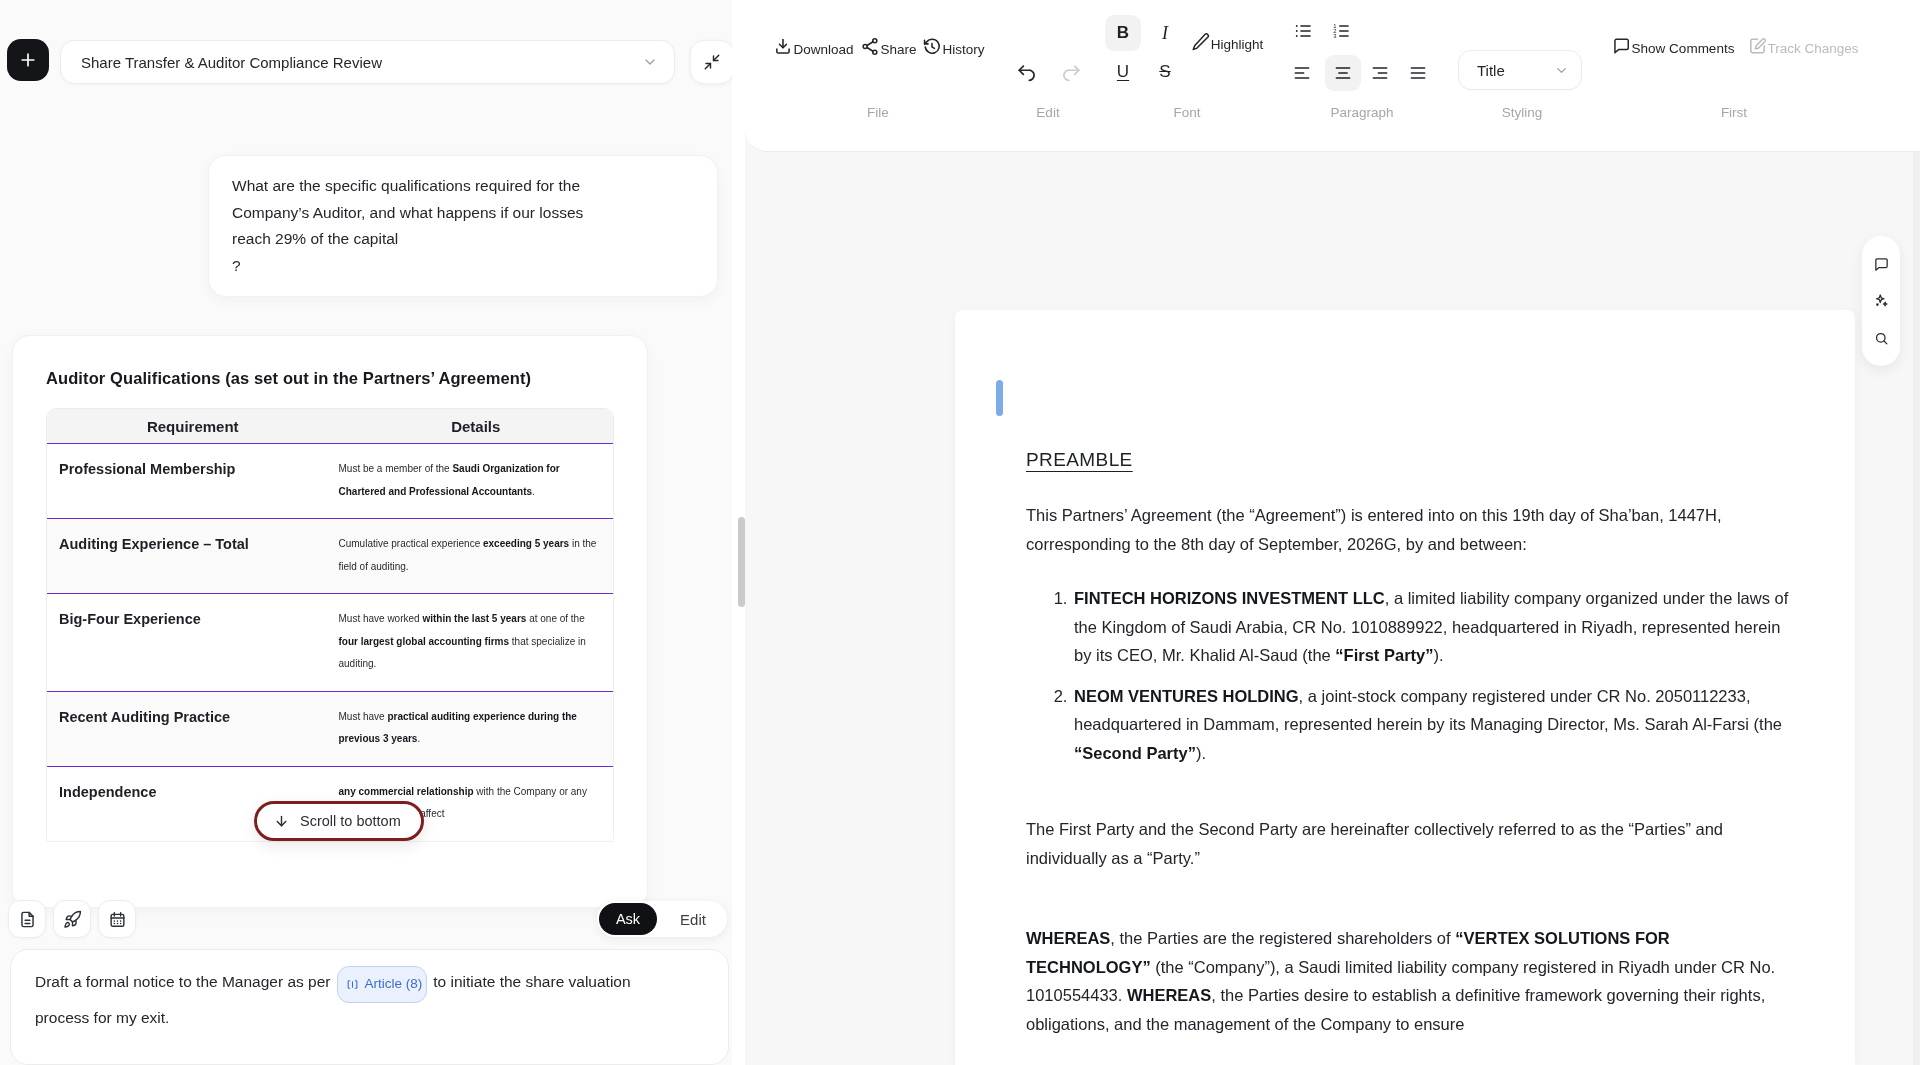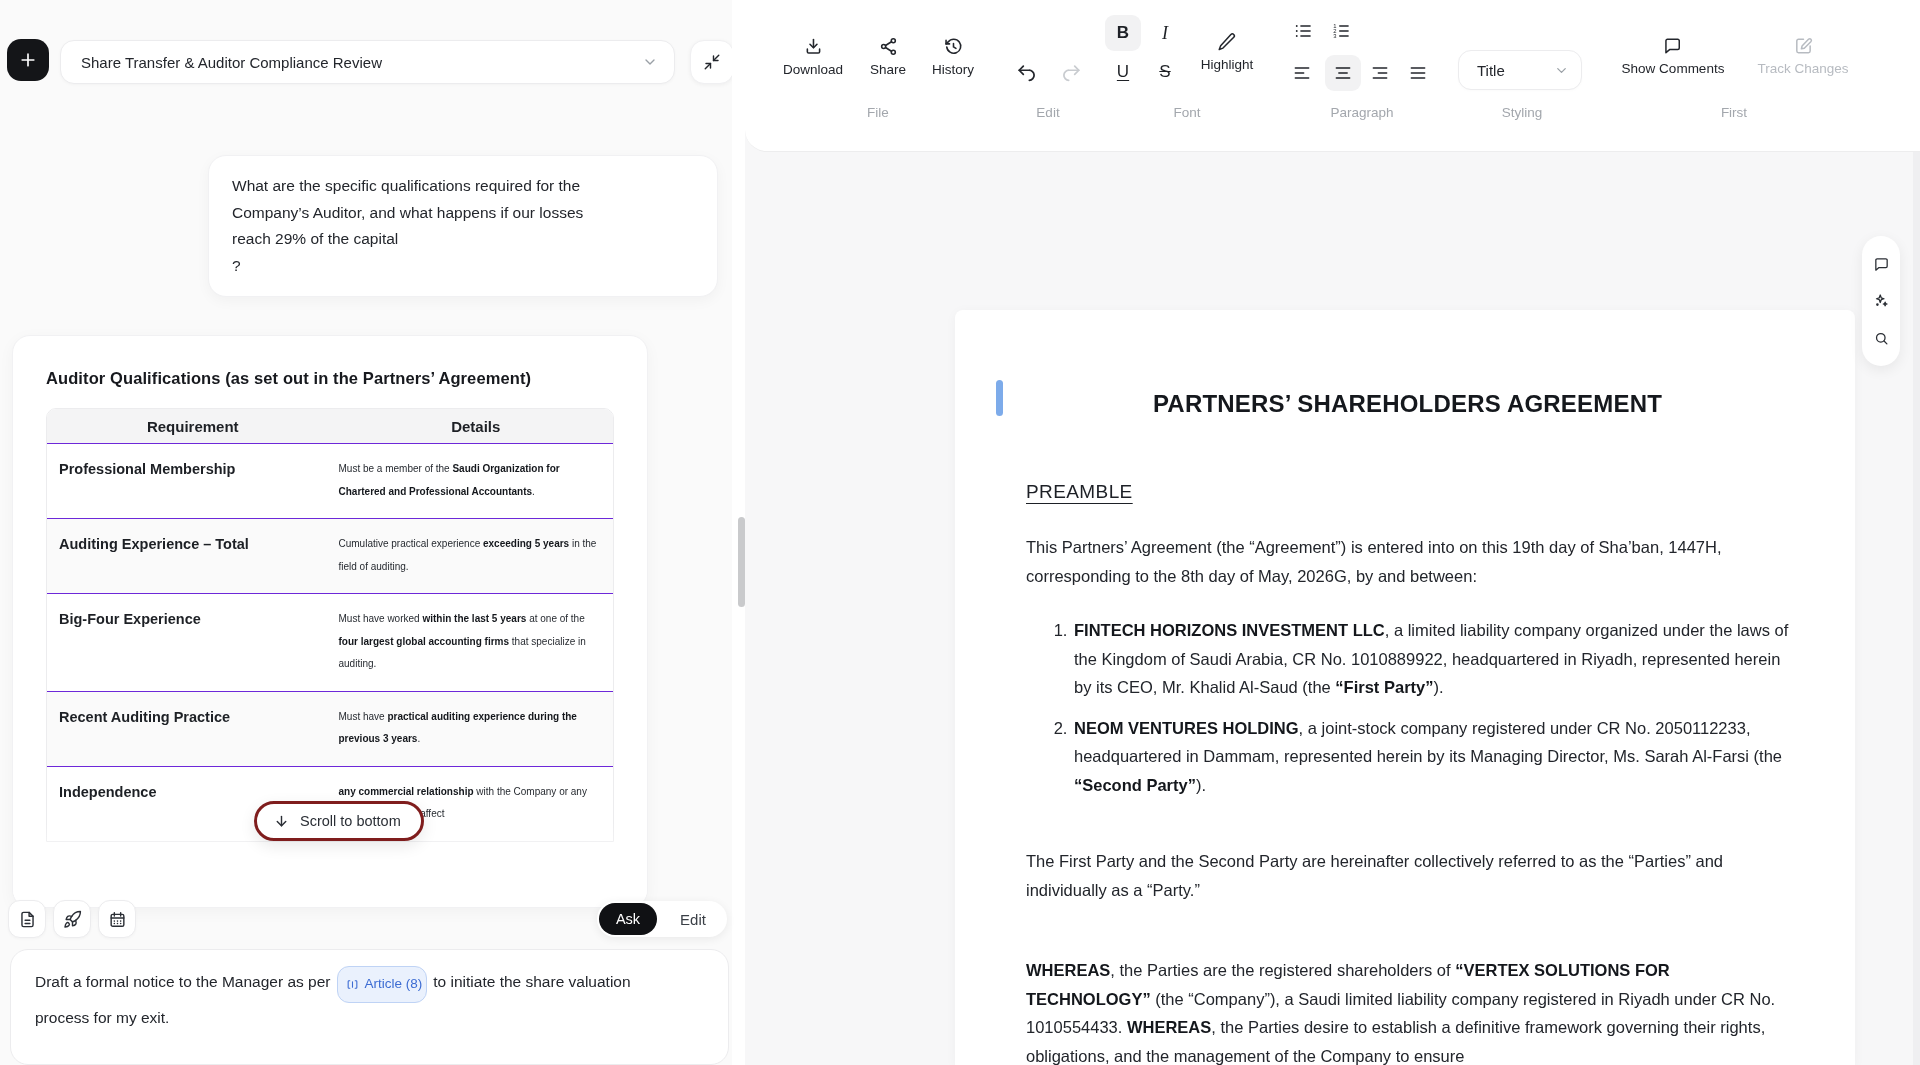--- a/index.html
+++ b/index.html
@@ -98,21 +98,21 @@
   .p-whereas { margin-top:52px; }
 
   .right-rail { position:absolute; left:1117px; top:236px; width:38px; height:130px; background:#fff;
     border-radius:19px; box-shadow:0 4px 14px rgba(0,0,0,.07);
     display:flex; flex-direction:column; align-items:center; justify-content:space-evenly; color:#2a2e34; z-index:4; }
   .rail-btn { cursor:pointer; display:flex; }
 
   
   .toolbar { position:absolute; left:745px; top:0; width:1175px; height:152px; background:#fff;
     border-bottom:1px solid #ededee; border-bottom-left-radius:22px; z-index:5; }
-  .tb-item { position:absolute; transform:translateX(-50%); display:flex; flex-direction:column;
+  .tb-item { position:absolute; transform:translateX(-50%); display:flex; flex-direction:row;
     align-items:center; color:#23262c; cursor:pointer; }
   .tb-item .tb-label { margin-top:5px; font-size:13.5px; white-space:nowrap; }
   .tb-muted { color:#b7bbc1; }
   .tb-group-label { position:absolute; top:105px; transform:translateX(-50%);
     font-size:13.5px; color:#a3a7ad; white-space:nowrap; }
   .tb-iconbtn { position:absolute; transform:translateX(-50%); color:#23262c; cursor:pointer; }
   .glyph-box { position:absolute; width:36px; height:36px; display:flex; align-items:center; justify-content:center;
     border-radius:9px; cursor:pointer; font-size:17px; color:#1e2126; }
   .glyph-active { background:#f2f2f3; }
   .g-bold { font-weight:700; }
@@ -255,23 +255,22 @@
         </span><span>to initiate the share valuation process for my exit.</span>
     </div>
   </div>
 </div>
 
 <div class="doc-area">
   <div class="doc-scrolltrack"></div>
 
   <div class="page">
     <div class="caret-bar"></div>
-    <div class="doc-title">PARTNERS’ SHAREHOLDERS AGREEMENT</div>
     <div class="doc-heading">PREAMBLE</div>
-    <p class="doc-p p-intro rich">This Partners’ Agreement (the “Agreement”) is entered into on this 19th day of Sha’ban, 1447H, corresponding to the 8th day of May, 2026G, by and between:</p>
+    <p class="doc-p p-intro rich">This Partners’ Agreement (the “Agreement”) is entered into on this 19th day of Sha’ban, 1447H, corresponding to the 8th day of September, 2026G, by and between:</p>
     <ol class="doc-list">
       <li class="rich"><b>FINTECH HORIZONS INVESTMENT LLC</b>, a limited liability company organized under the laws of the Kingdom of Saudi Arabia, CR No. 1010889922, headquartered in Riyadh, represented herein by its CEO, Mr. Khalid Al-Saud (the <b>“First Party”</b>).</li>
       <li class="rich"><b>NEOM VENTURES HOLDING</b>, a joint-stock company registered under CR No. 2050112233, headquartered in Dammam, represented herein by its Managing Director, Ms. Sarah Al-Farsi (the <b>“Second Party”</b>).</li>
     </ol>
     <p class="doc-p p-note rich">The First Party and the Second Party are hereinafter collectively referred to as the “Parties” and individually as a “Party.”</p>
     <p class="doc-p p-whereas rich"><b>WHEREAS</b>, the Parties are the registered shareholders of <b>“VERTEX SOLUTIONS FOR TECHNOLOGY”</b> (the “Company”), a Saudi limited liability company registered in Riyadh under CR No. 1010554433. <b>WHEREAS</b>, the Parties desire to establish a definitive framework governing their rights, obligations, and the management of the Company to ensure</p>
   </div>
 
   <div class="right-rail">
     <span class="rail-btn">

